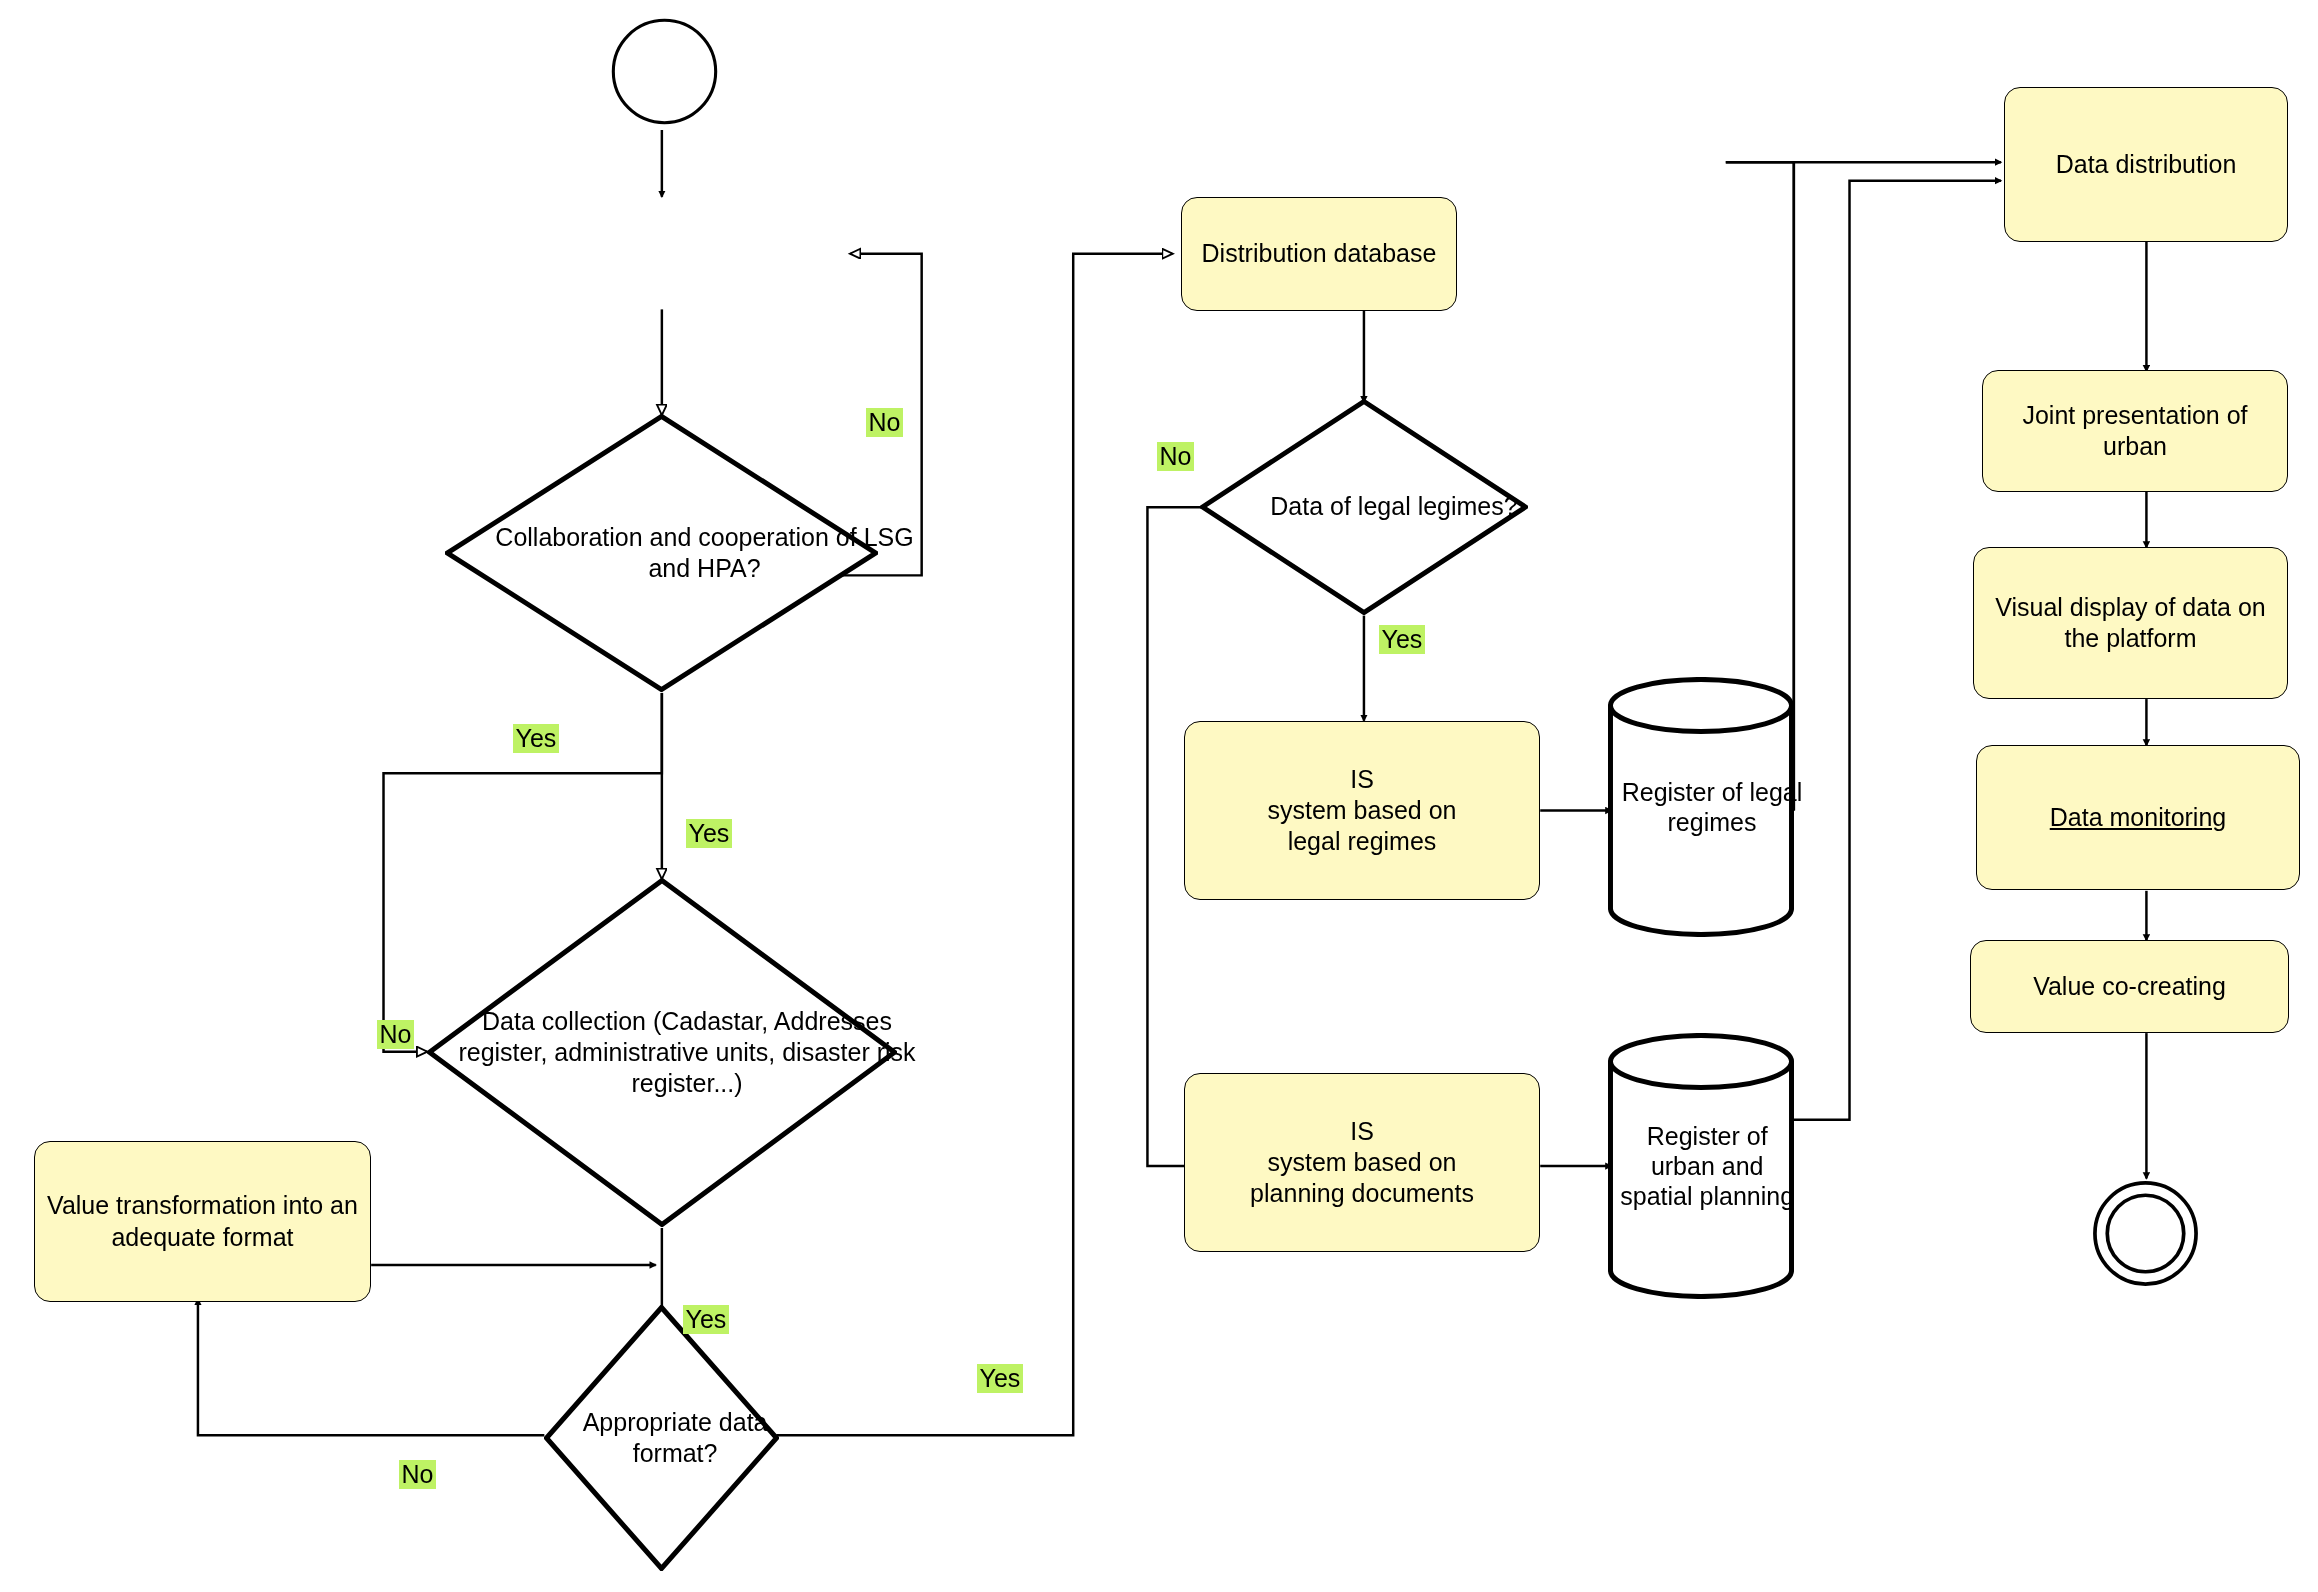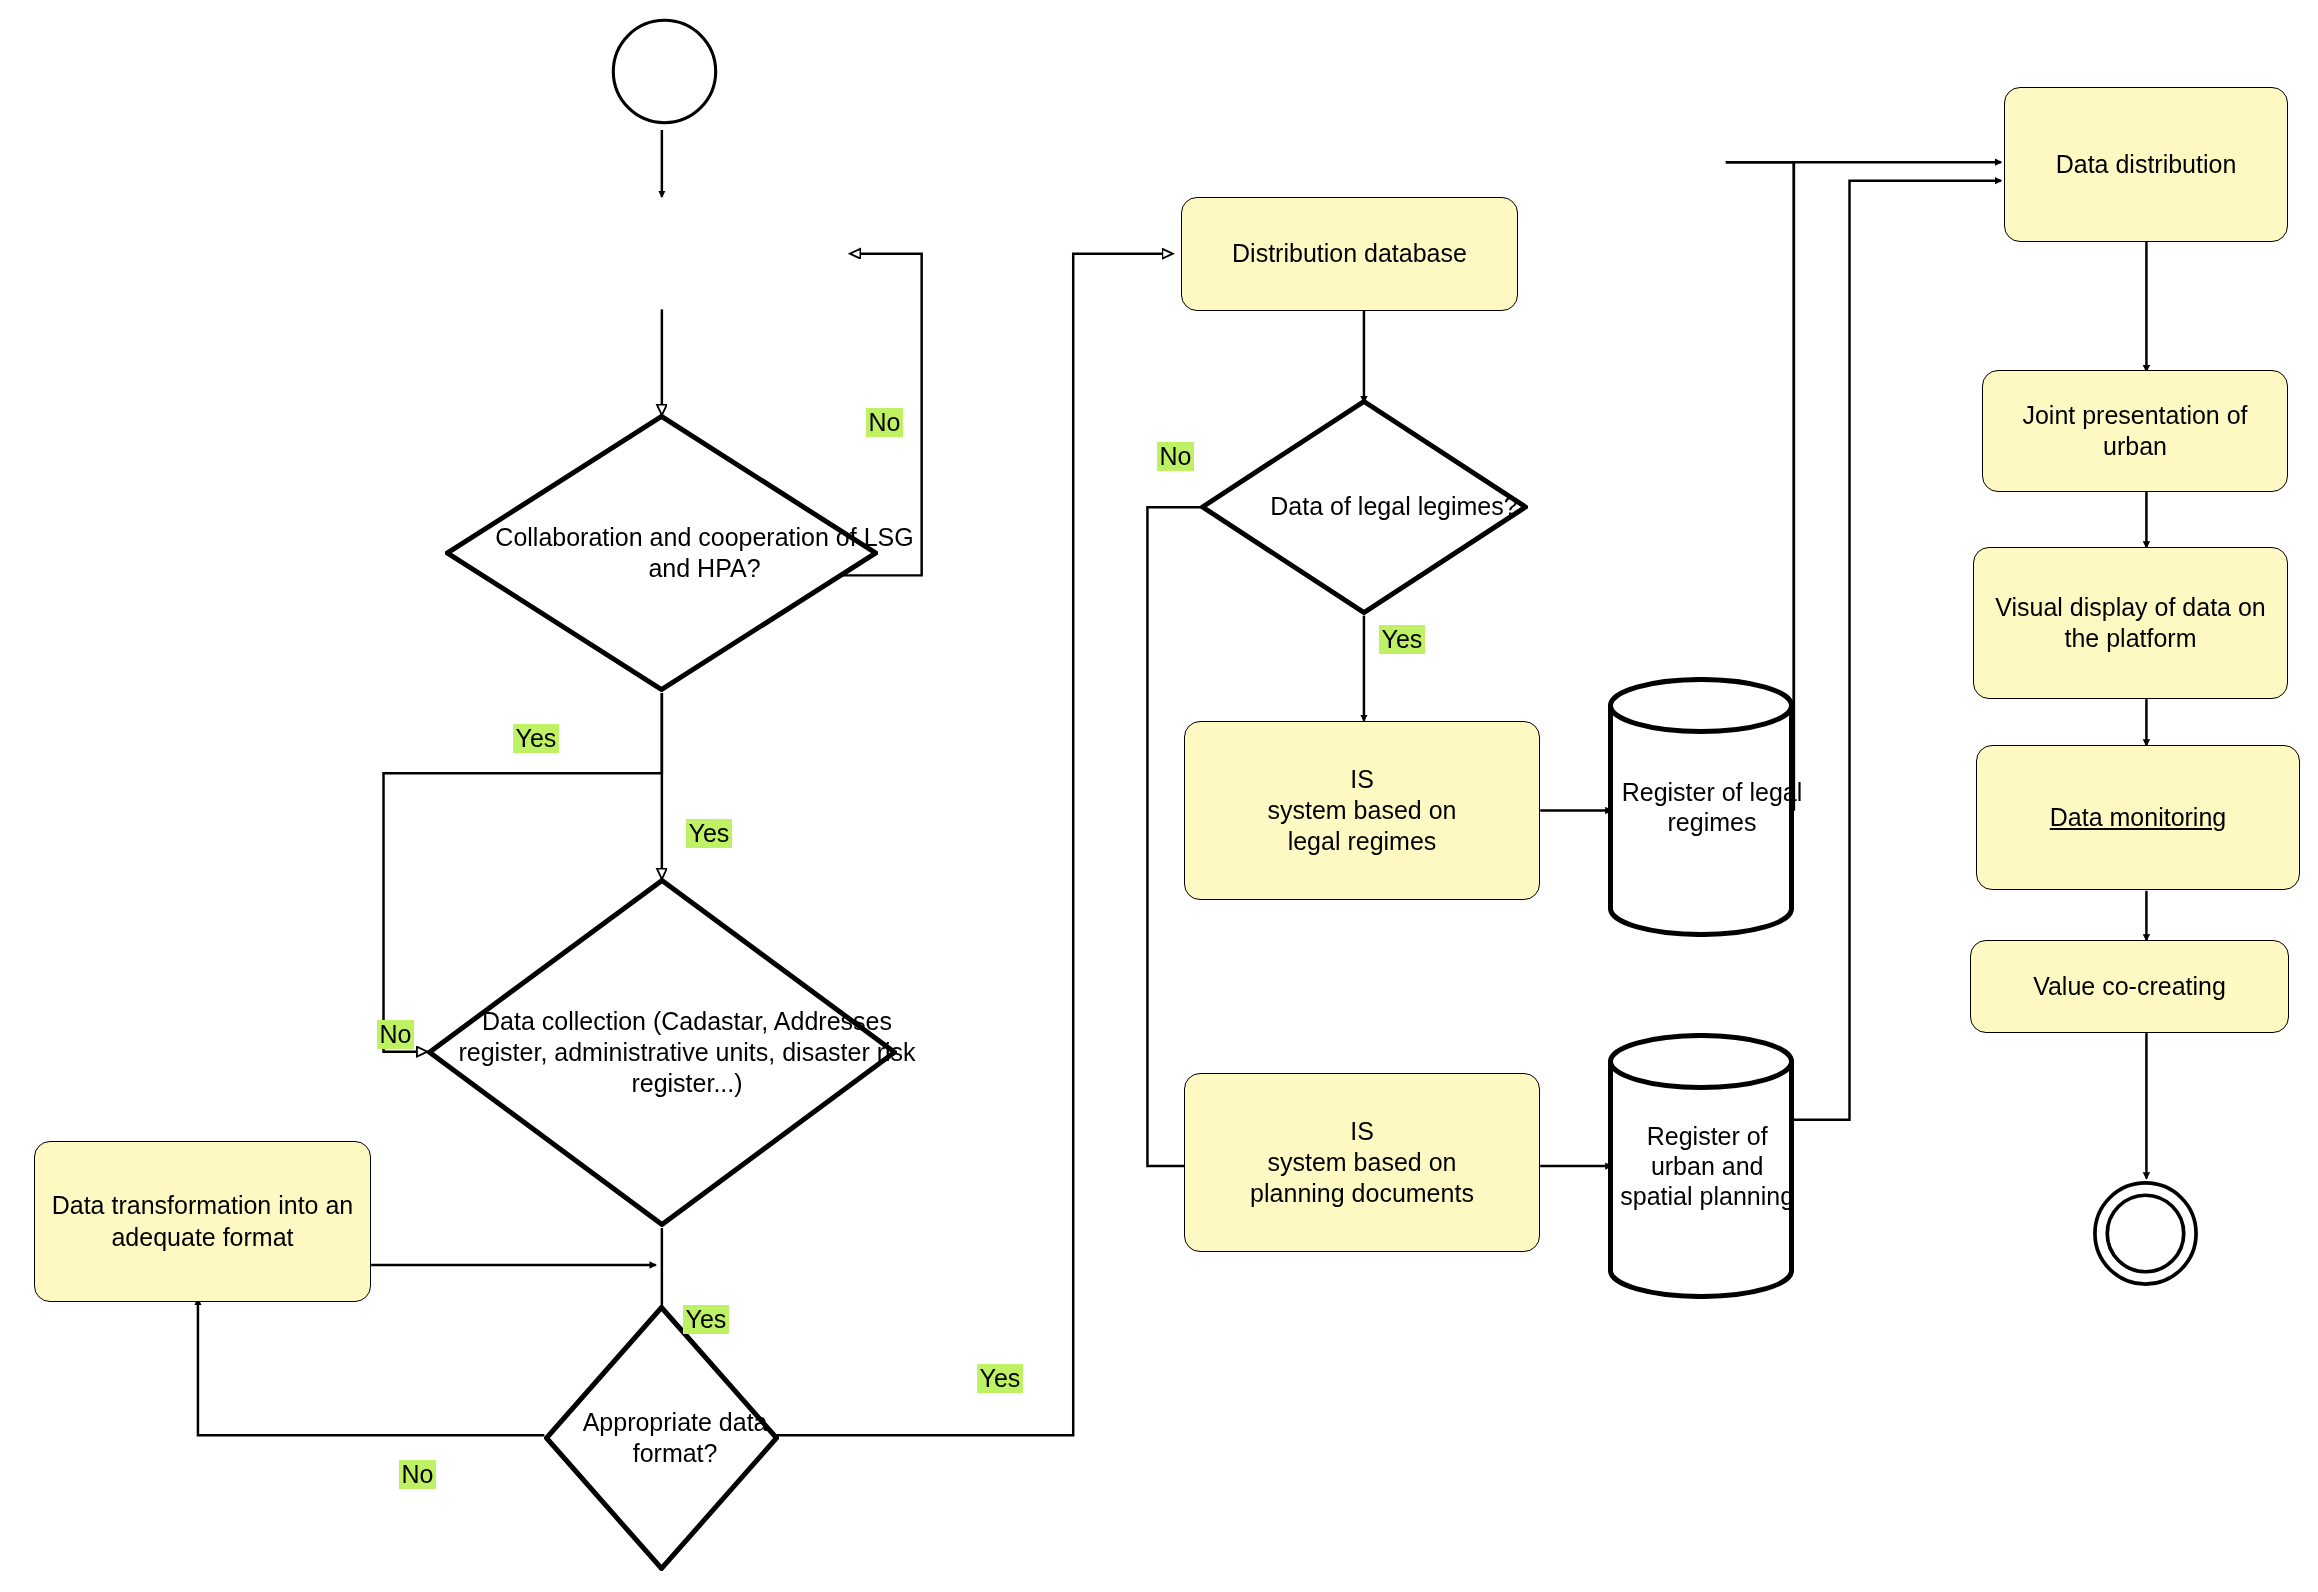--- a/index.html
+++ b/index.html
@@ -172,30 +172,30 @@
     <div class="diamond-label" style="padding:0 43px;">Collaboration and cooperation of LSG and HPA?</div>
   </div>
 
   <div class="diamond-wrap" style="left:427px; top:878px; width:470px; height:349px;">
     <svg class="diamond-shape" viewBox="0 0 760 565" preserveAspectRatio="none">
       <polygon points="380,4 756,282 380,561 4,282" fill="#ffffff" stroke="#000000" stroke-width="5" vector-effect="non-scaling-stroke"></polygon>
     </svg>
     <div class="diamond-label" style="padding:0 25px;">Data collection (Cadastar, Addresses register, administrative units, disaster risk register...)</div>
   </div>
 
-  <div class="node rbox" style="left:34px; top:1141px; width:337px; height:161px;">Data transformation into an adequate format</div>
+  <div class="node rbox" style="left:34px; top:1141px; width:337px; height:161px;">Value transformation into an adequate format</div>
 
   <div class="diamond-wrap" style="left:544px; top:1305px; width:235px; height:266px;">
     <svg class="diamond-shape" viewBox="0 0 380 430" preserveAspectRatio="none">
       <polygon points="190,4 376,215 190,426 4,215" fill="#ffffff" stroke="#000000" stroke-width="5" vector-effect="non-scaling-stroke"></polygon>
     </svg>
     <div class="diamond-label" style="padding:0 13.6px;">Appropriate data format?</div>
   </div>
 
-  <div class="node rbox" style="left:1181px; top:197px; width:337px; height:114px;">Distribution database</div>
+  <div class="node rbox" style="left:1181px; top:197px; width:276px; height:114px;">Distribution database</div>
 
   <div class="diamond-wrap" style="left:1200px; top:399px; width:328px; height:216px;">
     <svg class="diamond-shape" viewBox="0 0 530 350" preserveAspectRatio="none">
       <polygon points="265,4 526,175 265,346 4,175" fill="#ffffff" stroke="#000000" stroke-width="5" vector-effect="non-scaling-stroke"></polygon>
     </svg>
     <div class="diamond-label" style="padding:0 30px;">Data of legal legimes?</div>
   </div>
 
   <div class="node rbox" style="left:1184px; top:721px; width:356px; height:179px; flex-direction:column;">
     <span>IS</span>

